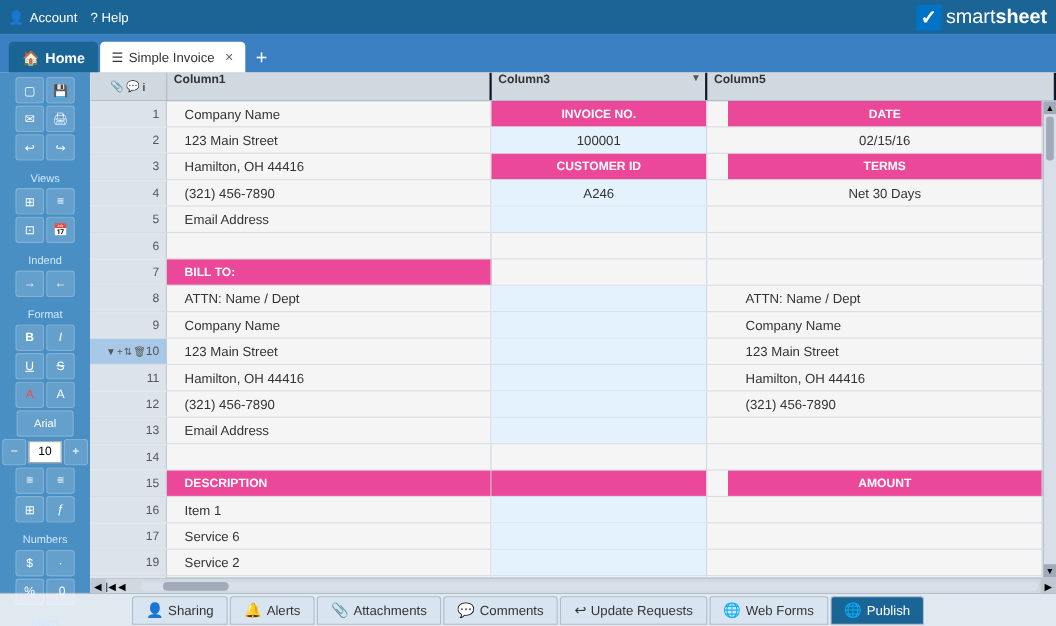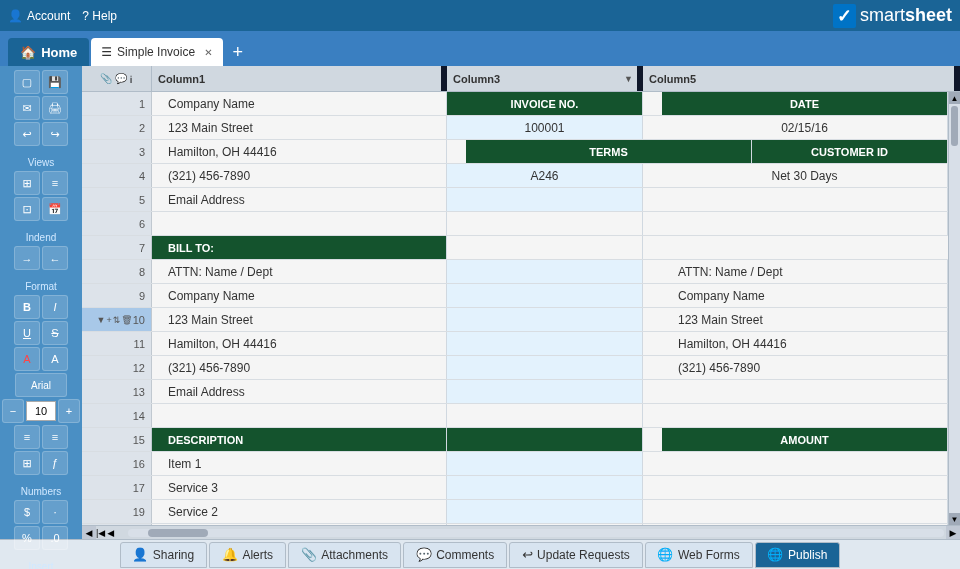--- a/index.html
+++ b/index.html
@@ -123,22 +123,22 @@
       background: #d0d8e0;
       border-bottom: 1px solid #b0bcc8;
       height: 26px;
     }
     .row-num-header {
       width: 70px; flex-shrink: 0;
       border-right: 1px solid #b0bcc8;
       display: flex; align-items: center; justify-content: center;
     }
     .col-header {
-      display: flex; align-items: center;
-      border-right: 6px solid #0f172a;
+      display: flex; align-items: flex-start;
+      border-right: 2px solid #0f172a;
       padding: 0 6px;
       font-size: 11px;
       color: #333;
       font-weight: bold;
       position: relative;
       cursor: pointer;
     }
     .col-header.col1 { width: 295px; }
     .col-header.col3 { width: 196px; }
     .col-header.col5 { width: 245px; flex: 1; }
@@ -177,21 +177,21 @@
       font-size: 12px;
       color: #333;
       overflow: hidden;
       white-space: nowrap;
     }
     .cell.col1 { width: 295px; }
     .cell.col3 { width: 196px; }
     .cell.col5 { flex: 1; min-width: 245px; margin-left: 19px; }
 
     .cell.blue-header {
-      background: #14532d;
+      background: #ec4899;
       color: #fff;
       font-weight: bold;
       font-size: 11px;
     }
     .cell.light-blue { background: #e3f2fd; }
     .cell.center { justify-content: center; }
 
     
     .bottom-bar {
       height: 30px;
@@ -388,22 +388,22 @@
           </div>
           <div class="sheet-row">
             <div class="row-num">2</div>
             <div class="cell col1">123 Main Street</div>
             <div class="cell col3 light-blue center">100001</div>
             <div class="cell col5 center">02/15/16</div>
           </div>
           <div class="sheet-row">
             <div class="row-num">3</div>
             <div class="cell col1">Hamilton, OH 44416</div>
+            <div class="cell col3 blue-header center">CUSTOMER ID</div>
             <div class="cell col5 blue-header center">TERMS</div>
-            <div class="cell col3 blue-header center">CUSTOMER ID</div>
           </div>
           <div class="sheet-row">
             <div class="row-num">4</div>
             <div class="cell col1">(321) 456-7890</div>
             <div class="cell col3 light-blue center">A246</div>
             <div class="cell col5 center">Net 30 Days</div>
           </div>
           <div class="sheet-row">
             <div class="row-num">5</div>
             <div class="cell col1">Email Address</div>
@@ -475,21 +475,21 @@
             <div class="cell col5 blue-header center">AMOUNT</div>
           </div>
           <div class="sheet-row">
             <div class="row-num">16</div>
             <div class="cell col1">Item 1</div>
             <div class="cell col3 light-blue"></div>
             <div class="cell col5"></div>
           </div>
           <div class="sheet-row">
             <div class="row-num">17</div>
-            <div class="cell col1">Service 3</div>
+            <div class="cell col1">Service 6</div>
             <div class="cell col3 light-blue"></div>
             <div class="cell col5"></div>
           </div>
           <div class="sheet-row">
             <div class="row-num">19</div>
             <div class="cell col1">Service 2</div>
             <div class="cell col3 light-blue"></div>
             <div class="cell col5"></div>
           </div>
           <div class="sheet-row">

